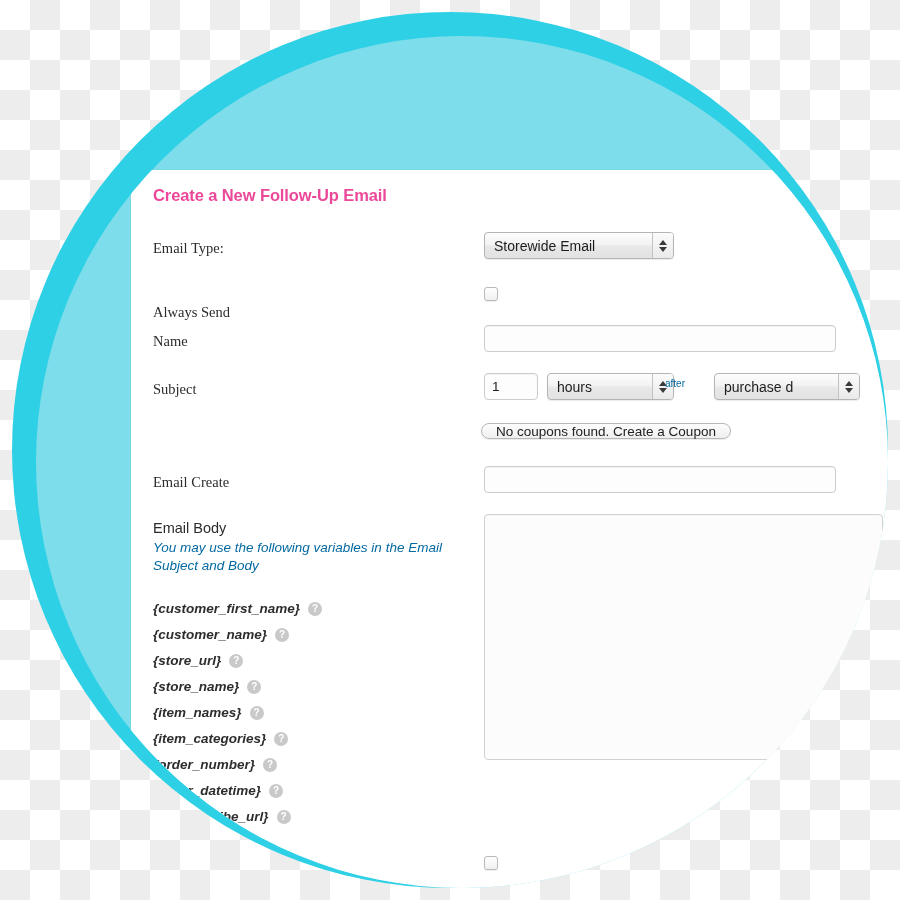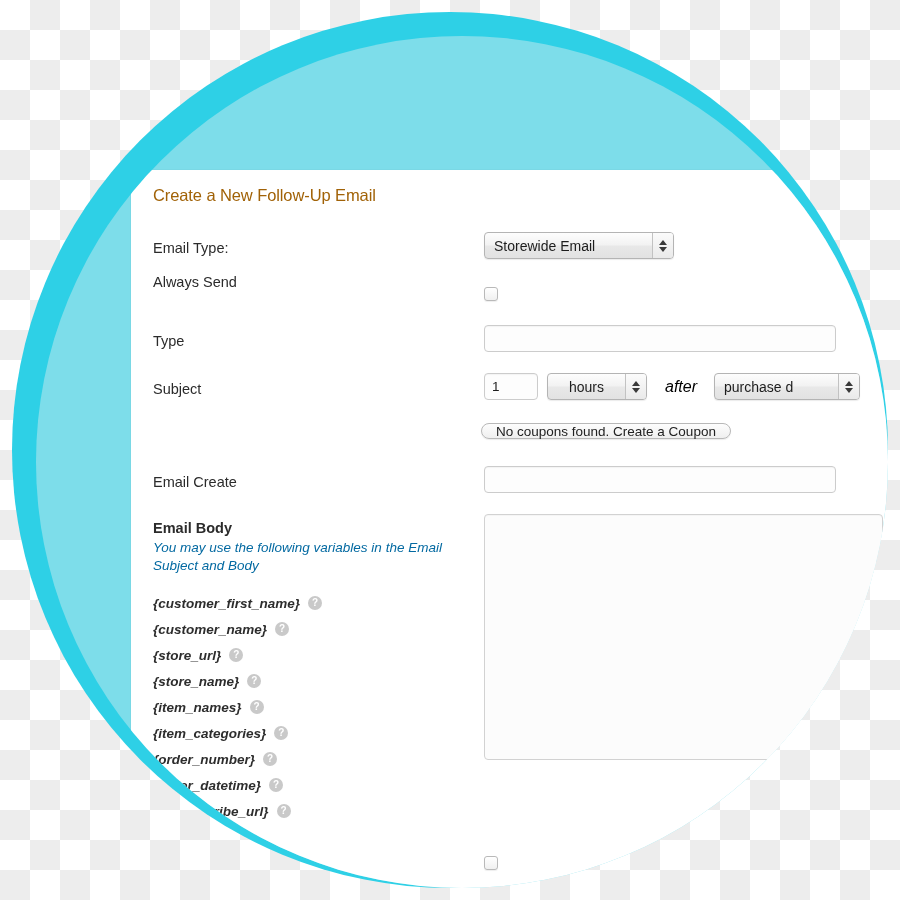--- a/index.html
+++ b/index.html
@@ -52,31 +52,32 @@
   .card-inner {
     position: relative;
     width: 100%; height: 100%;
   }
 
   
   #page-title {
     position: absolute;
     left: 22px; top: 16px;
     font-size: 16.5px;
-    font-weight: normal;
-    color: #a16207;
+    font-weight: bold;
+    color: #ec4899;
     letter-spacing: -0.1px;
     white-space: nowrap;
   }
 
   .row-label {
     position: absolute;
     font-size: 14.5px;
     color: #2b2b2b;
     white-space: nowrap;
+    font-family: Liberation Serif, serif;
   }
 
   
   .ctl {
     position: absolute;
     box-sizing: border-box;
   }
 
   .txt-input {
     background: #fdfdfd;
@@ -157,38 +158,37 @@
     background: #fcfcfc;
     box-shadow: inset 0 1px 1px rgba(0,0,0,0.03);
   }
 
   
   #body-label {
     position: absolute;
     left: 22px; top: 350px;
     font-size: 14.5px;
     color: #2b2b2b;
-    font-weight: bold;
   }
   #body-hint {
     position: absolute;
     left: 22px; top: 369px;
     width: 300px;
     font-size: 13.5px;
     font-style: italic;
     color: #0369a1;
     line-height: 1.35;
   }
   #var-list {
     position: absolute;
     left: 22px; top: 420px;
   }
   .var-row {
     display: flex;
-    align-items: center;
+    align-items: flex-end;
     height: 26px;
   }
   .var-name {
     font-size: 13.5px;
     font-style: italic;
     font-weight: bold;
     color: #2d2d2d;
     white-space: nowrap;
   }
   .help-icon {
@@ -200,23 +200,22 @@
     font-size: 10px;
     font-style: normal;
     font-weight: bold;
     line-height: 14px;
     text-align: center;
     display: inline-block;
   }
 
   .italic-after {
     position: absolute;
-    font-size: 16px;
-    font-style: italic;
-    color: #000000;
+    font-size: 10px;
+    color: #0369a1;
   }
 </style>
 </head>
 <body>
 
 <div id="root">
 
   <div id="circle-ring">
     <div id="circle-fill">
 
@@ -227,29 +226,29 @@
 
           <div class="row-label" style="left:22px; top:70px;">Email Type:</div>
           <div class="ctl select-box" style="left:353px; top:62px; width:190px;">
             <span class="select-label">Storewide Email</span>
             <span class="stepper">
               <span class="arrow-up"></span>
                 <span class="arrow-down"></span>
             </span>
           </div>
 
-          <div class="row-label" style="left:22px; top:104px;">Always Send</div>
+          <div class="row-label" style="left:22px; top:134px;">Always Send</div>
           <div class="ctl checkbox" style="left:353px; top:117px;"></div>
 
-          <div class="row-label" style="left:22px; top:163px;">Type</div>
+          <div class="row-label" style="left:22px; top:163px;">Name</div>
           <div class="ctl txt-input" style="left:353px; top:155px; width:352px;" title=""></div>
 
           <div class="row-label" style="left:22px; top:211px;">Subject</div>
           <div class="ctl txt-input" style="left:353px; top:203px; width:54px; font-size:13.5px; color:#1d1d1d; padding:5px 0 0 7px;">1</div>
-          <div class="ctl select-box" style="left:416px; top:203px; width:100px;padding-left:12px;">
+          <div class="ctl select-box" style="left:416px; top:203px; width:127px;">
             <span class="select-label">hours</span>
             <span class="stepper">
               <span class="arrow-up"></span>
                 <span class="arrow-down"></span>
             </span>
           </div>
           <div class="italic-after" style="left:534px; top:208px;">after</div>
           <div class="ctl select-box" style="left:583px; top:203px; width:146px;gap:45px;">
             <span class="select-label">purchase date</span>
             <span class="stepper">

